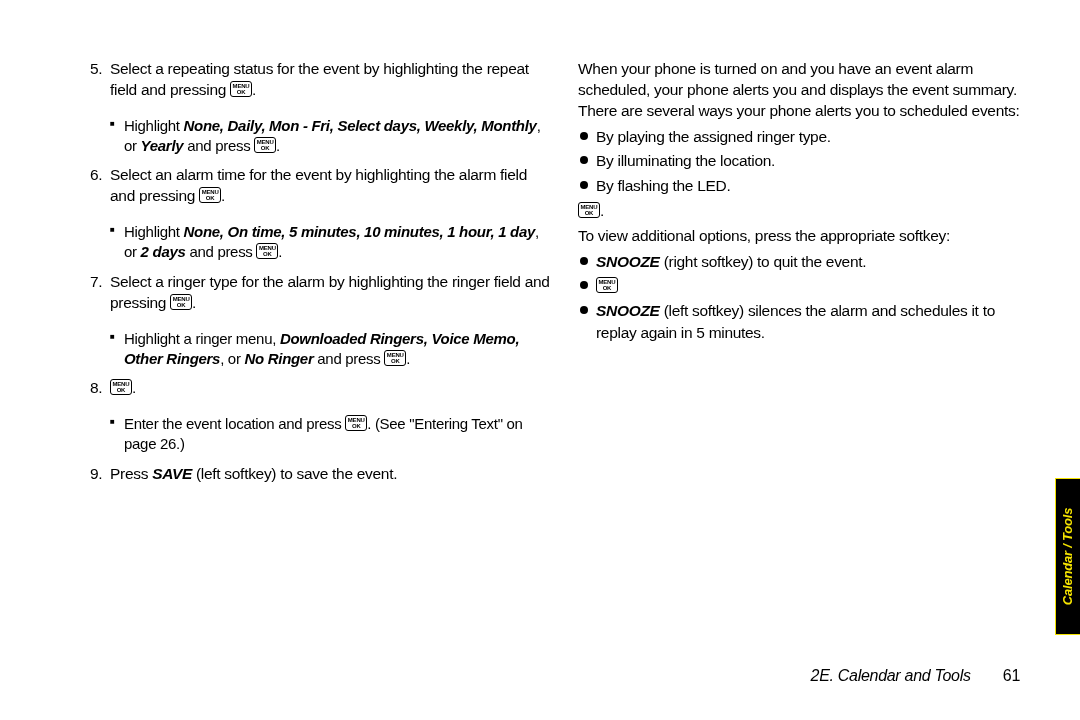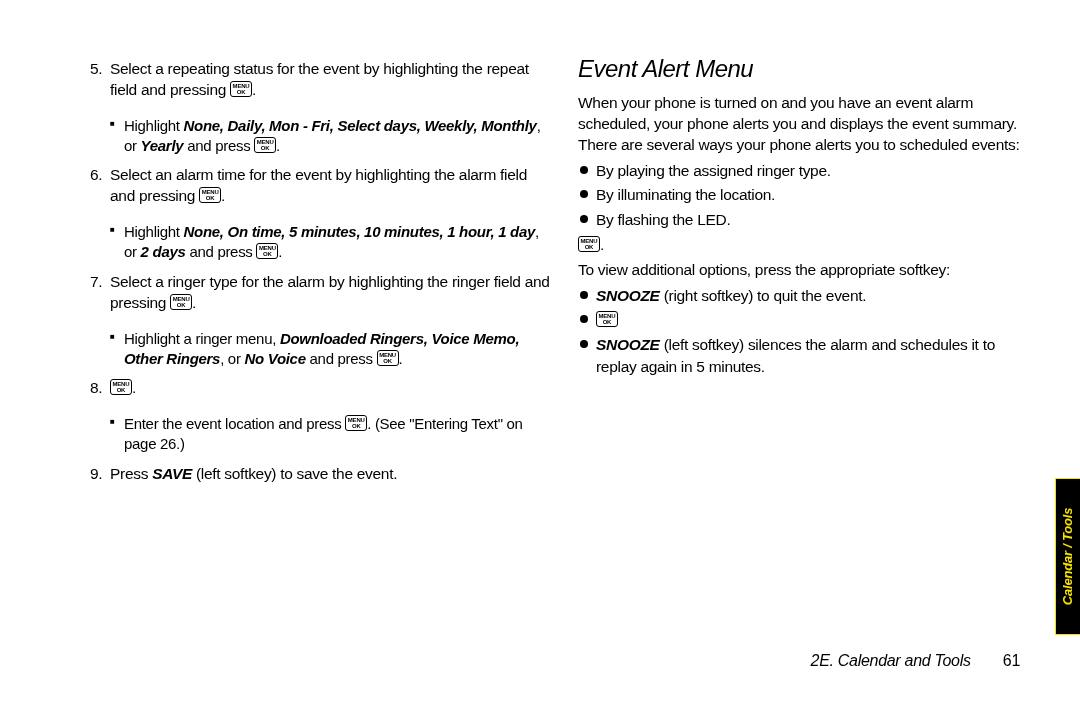--- a/index.html
+++ b/index.html
@@ -135,21 +135,21 @@
     color: #f5e400;
     font-style: italic;
     font-weight: bold;
     font-size: 13px;
     letter-spacing: -0.2px;
     transform: rotate(-90deg);
     white-space: nowrap;
   }
   .footer {
     position: absolute;
-    bottom: 50px;
+    bottom: 35px;
     right: 60px;
     font-style: italic;
     font-size: 16px;
     letter-spacing: -0.3px;
   }
   .footer .pn {
     font-style: normal;
     margin-left: 28px;
   }
 </style>
@@ -175,41 +175,40 @@
           <span>Select an alarm time for the event by highlighting the alarm field and pressing </span><span class="key"><span class="kl">MENU</span><span class="kl">OK</span></span><span>.</span>
           <div class="sub">
             <span>Highlight </span><span class="bi">None, On time, 5 minutes, 10 minutes, 1 hour, 1 day</span><span>, or </span><span class="bi">2 days</span><span> and press </span><span class="key"><span class="kl">MENU</span><span class="kl">OK</span></span><span>.</span>
           </div>
         </li>
 
         <li>
           <span class="num">7.</span>
           <span>Select a ringer type for the alarm by highlighting the ringer field and pressing </span><span class="key"><span class="kl">MENU</span><span class="kl">OK</span></span><span>.</span>
           <div class="sub">
-            <span>Highlight a ringer menu, </span><span class="bi">Downloaded Ringers, Voice Memo, Other Ringers</span><span>, or </span><span class="bi">No Voice</span><span> and press </span><span class="key"><span class="kl">MENU</span><span class="kl">OK</span></span><span>.</span>
+            <span>Highlight a ringer menu, </span><span class="bi">Downloaded Ringers, Voice Memo, Other Ringers</span><span>, or </span><span class="bi">No Ringer</span><span> and press </span><span class="key"><span class="kl">MENU</span><span class="kl">OK</span></span><span>.</span>
           </div>
         </li>
 
         <li>
           <span class="num">8.</span>
           <span class="key"><span class="kl">MENU</span><span class="kl">OK</span></span><span>.</span>
           <div class="sub">
             <span>Enter the event location and press </span><span class="key"><span class="kl">MENU</span><span class="kl">OK</span></span><span>. (See "Entering Text" on page 26.)</span>
           </div>
         </li>
 
         <li>
           <span class="num">9.</span>
           <span>Press </span><b class="bi">SAVE</b><span> (left softkey) to save the event.</span>
         </li>
       </ol>
     </div>
 
     <div class="col right">
-      <h2 class="section">Event Alert Menu</h2>
       <p class="body">When your phone is turned on and you have an event alarm scheduled, your phone alerts you and displays the event summary. There are several ways your phone alerts you to scheduled events:</p>
       <ul class="dotlist">
         <li>By playing the assigned ringer type.</li>
         <li>By illuminating the location.</li>
         <li>By flashing the LED.</li>
       </ul>
       <p class="body">
         <span class="key"><span class="kl">MENU</span><span class="kl">OK</span></span><span>.</span>
       </p>
       <p class="body">To view additional options, press the appropriate softkey:</p>

